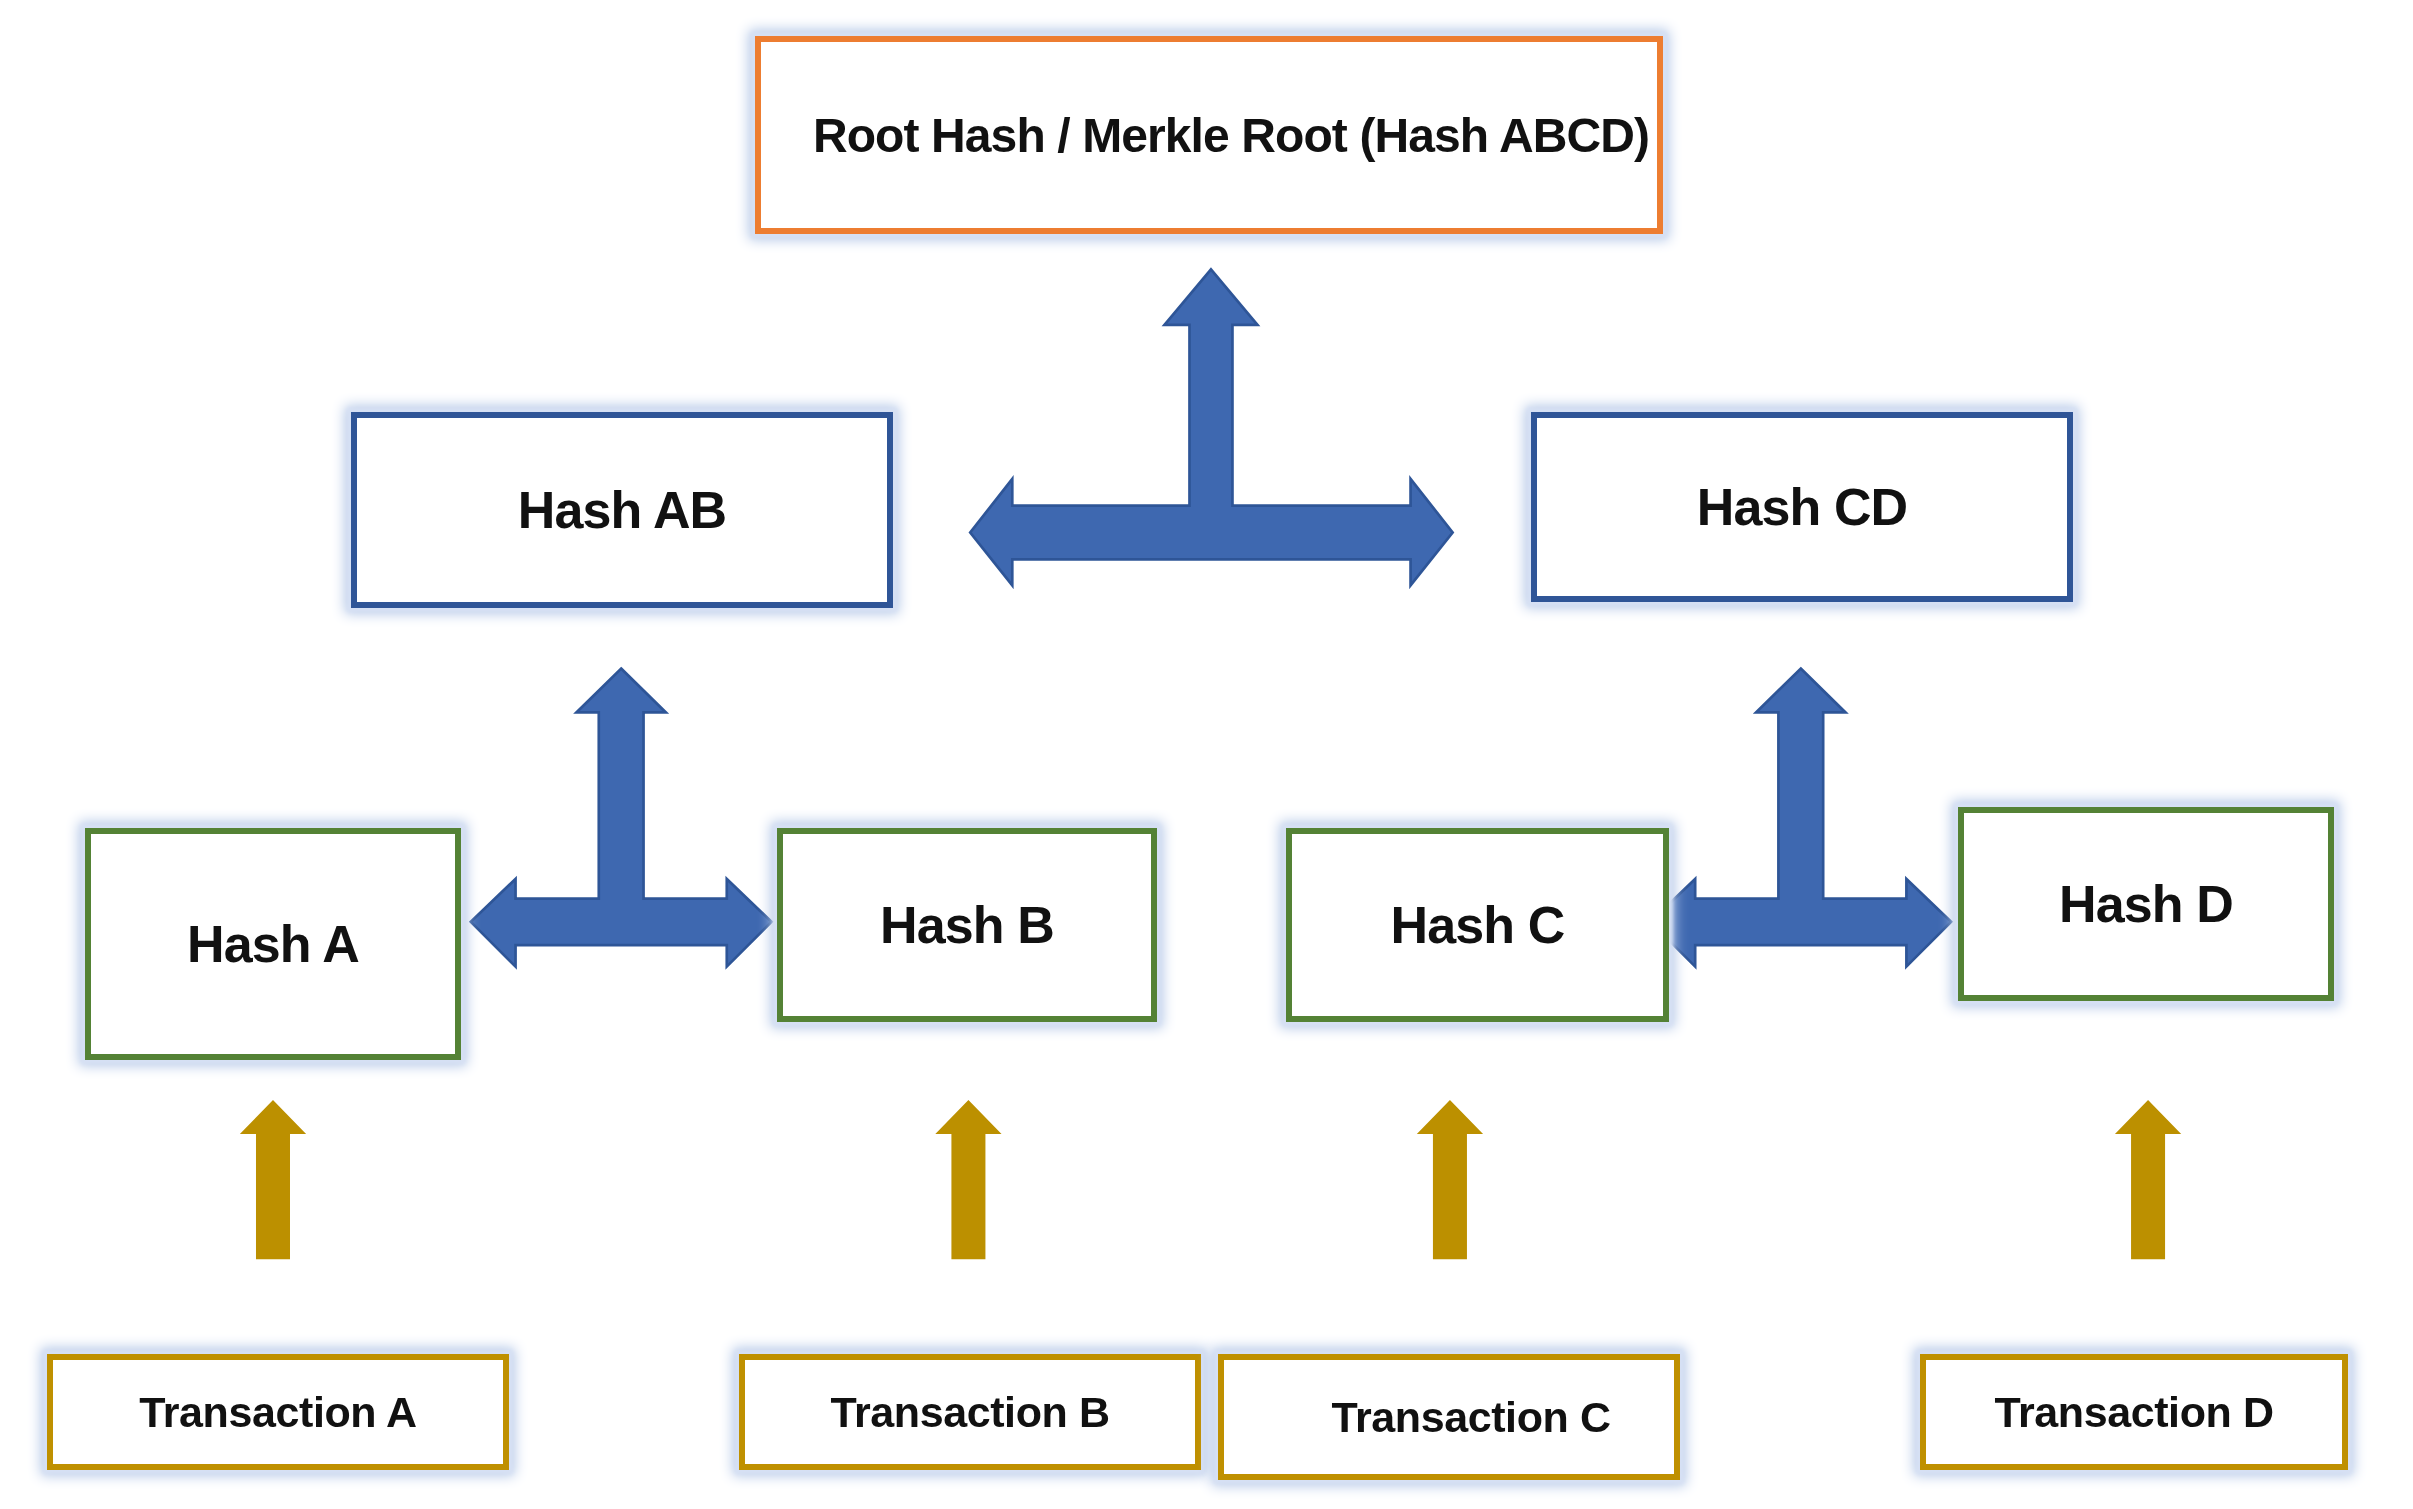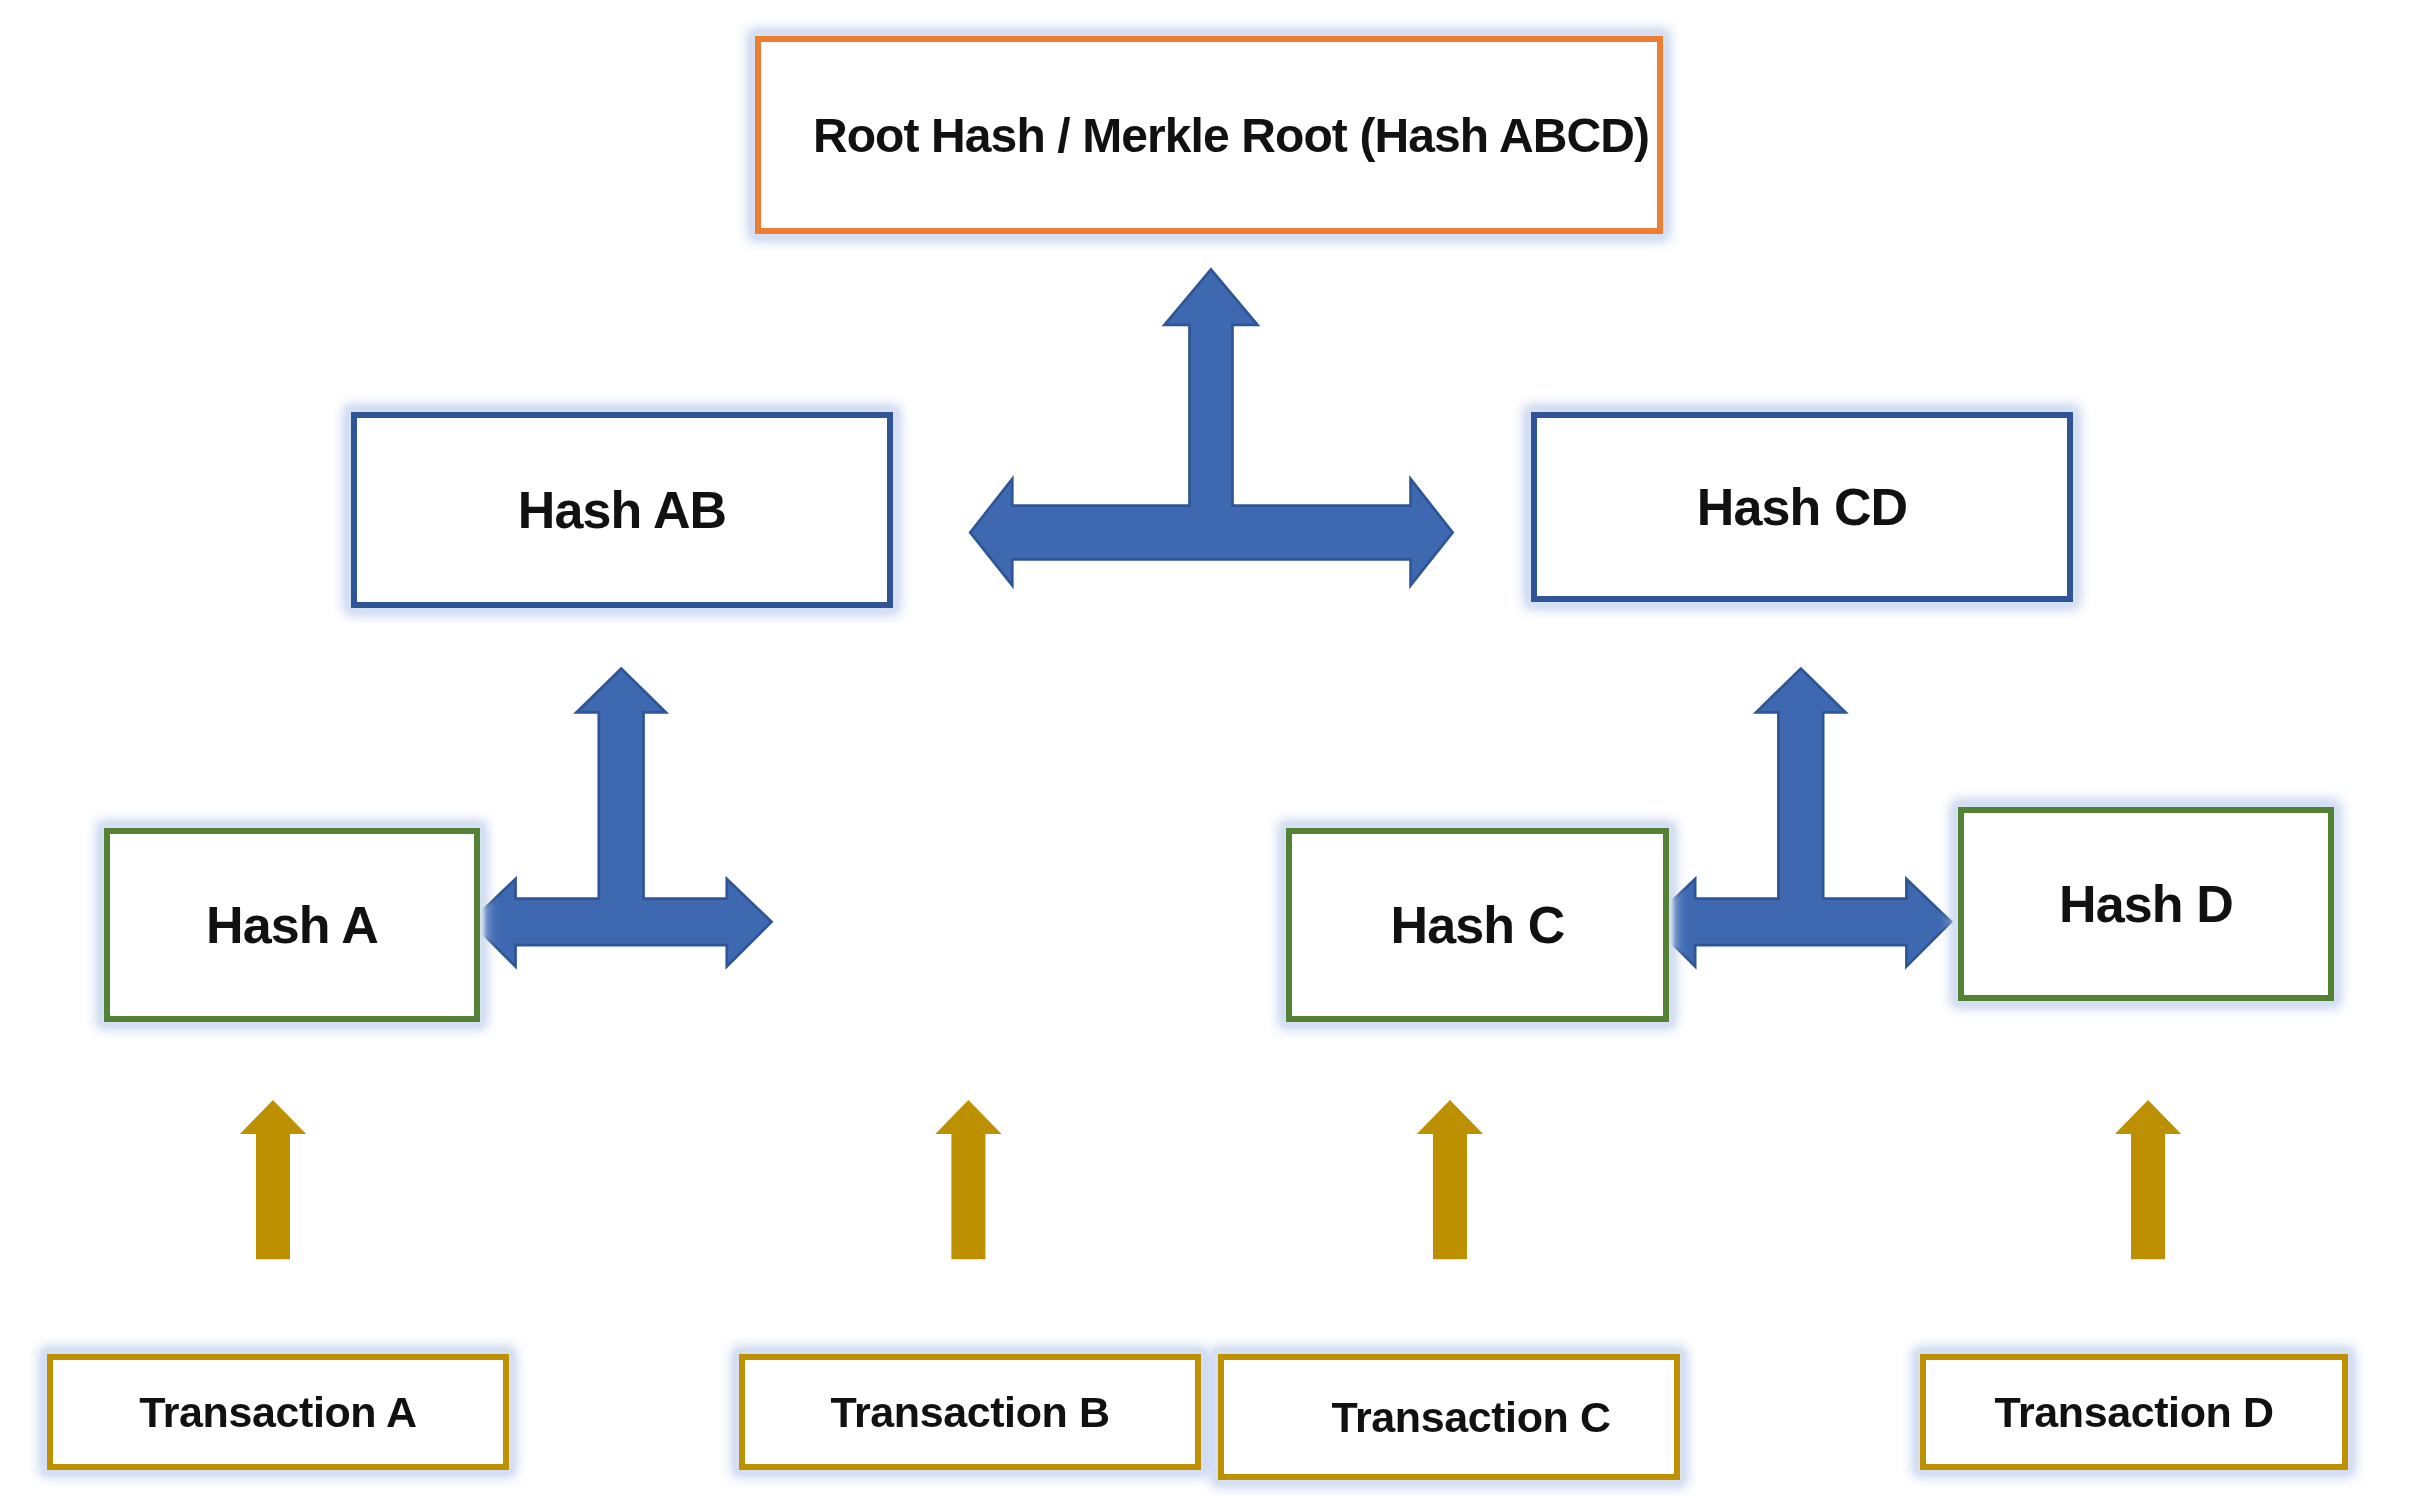--- a/index.html
+++ b/index.html
@@ -21,21 +21,21 @@
     white-space:nowrap;
     box-shadow:0 0 3.6px 3.6px #d7e1f4, 0 0 12.5px 6.3px var(--glow,#b4c7e7);
     box-sizing:border-box;
   }
   .root-box   {border:6.3px solid var(--root-border,#ED7D31); left:755px; top:36px;  width:908px;height:198px; font-size:48px;padding-left:44px;}
   .pair-box   {border:6.3px solid var(--pair-border,#2F5597); font-size:52px;}
   .leaf-box   {border:6.3px solid var(--leaf-border,#548235); font-size:52px;}
   .tx-box     {border:6.3px solid var(--tx-border,#BF9000);   font-size:43px; letter-spacing:-0.4px;}
   .hash-ab{left:351px; top:412px; width:542px; height:196px;}
   .hash-cd{left:1531px;top:412px; width:542px; height:190px;}
-  .hash-a {left:85px;  top:828px; width:376px; height:194px;margin-left:19px;}
+  .hash-a {left:85px;  top:828px; width:376px; height:232px;}
   .hash-b {left:777px; top:828px; width:380px; height:194px;}
   .hash-c {left:1260px;top:828px; width:383px; height:194px;margin-left:26px;}
   .hash-d {left:1958px;top:807px; width:376px; height:194px;}
   .tx-a   {left:47px;  top:1354px;width:462px; height:116px;justify-content:center;}
   .tx-b   {left:739px; top:1354px;width:462px; height:116px;}
   .tx-c   {left:1218px;top:1354px;width:462px; height:126px;padding-left:44px;}
   .tx-d   {left:1920px;top:1354px;width:428px; height:116px;}
   .arrow-layer{position:absolute;left:0;top:0;width:2413px;height:1509px;}
   .blue-arrow{fill:var(--arrow-blue,#3E68B0);stroke:var(--arrow-blue-outline,#2E5597);stroke-width:3;stroke-linejoin:miter;}
   .gold-arrow{fill:var(--arrow-gold,#BC9000);stroke:none;}
@@ -66,20 +66,23 @@
   <div class="node pair-box hash-ab">
     <span>Hash AB</span>
   </div>
   <div class="node pair-box hash-cd">
     <span>Hash CD</span>
   </div>
 
   <div class="node leaf-box hash-a">
     <span>Hash A</span>
   </div>
+  <div class="node leaf-box hash-b">
+    <span>Hash B</span>
+  </div>
   <div class="node leaf-box hash-c">
     <span>Hash C</span>
   </div>
   <div class="node leaf-box hash-d">
     <span>Hash D</span>
   </div>
 
   <div class="node tx-box tx-a">
     <span>Transaction A</span>
   </div>

